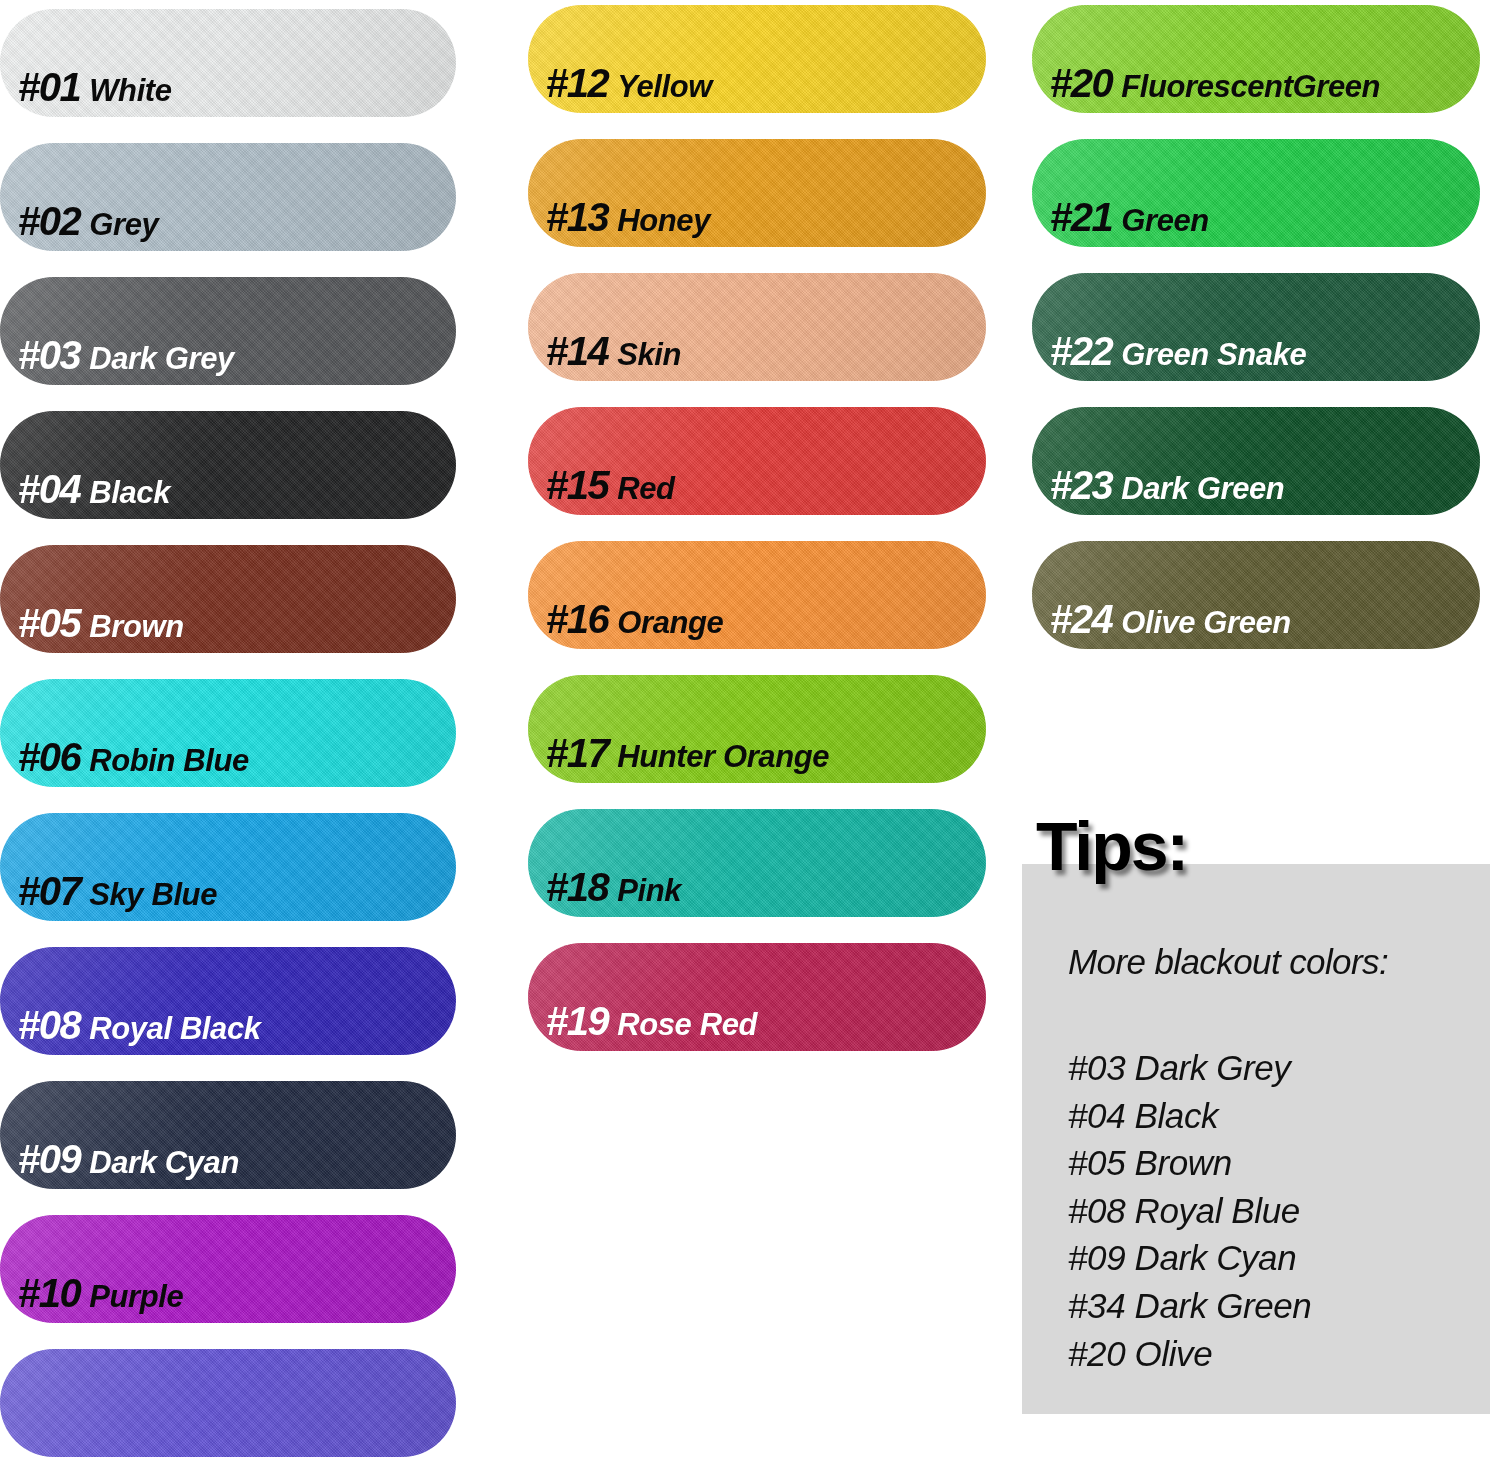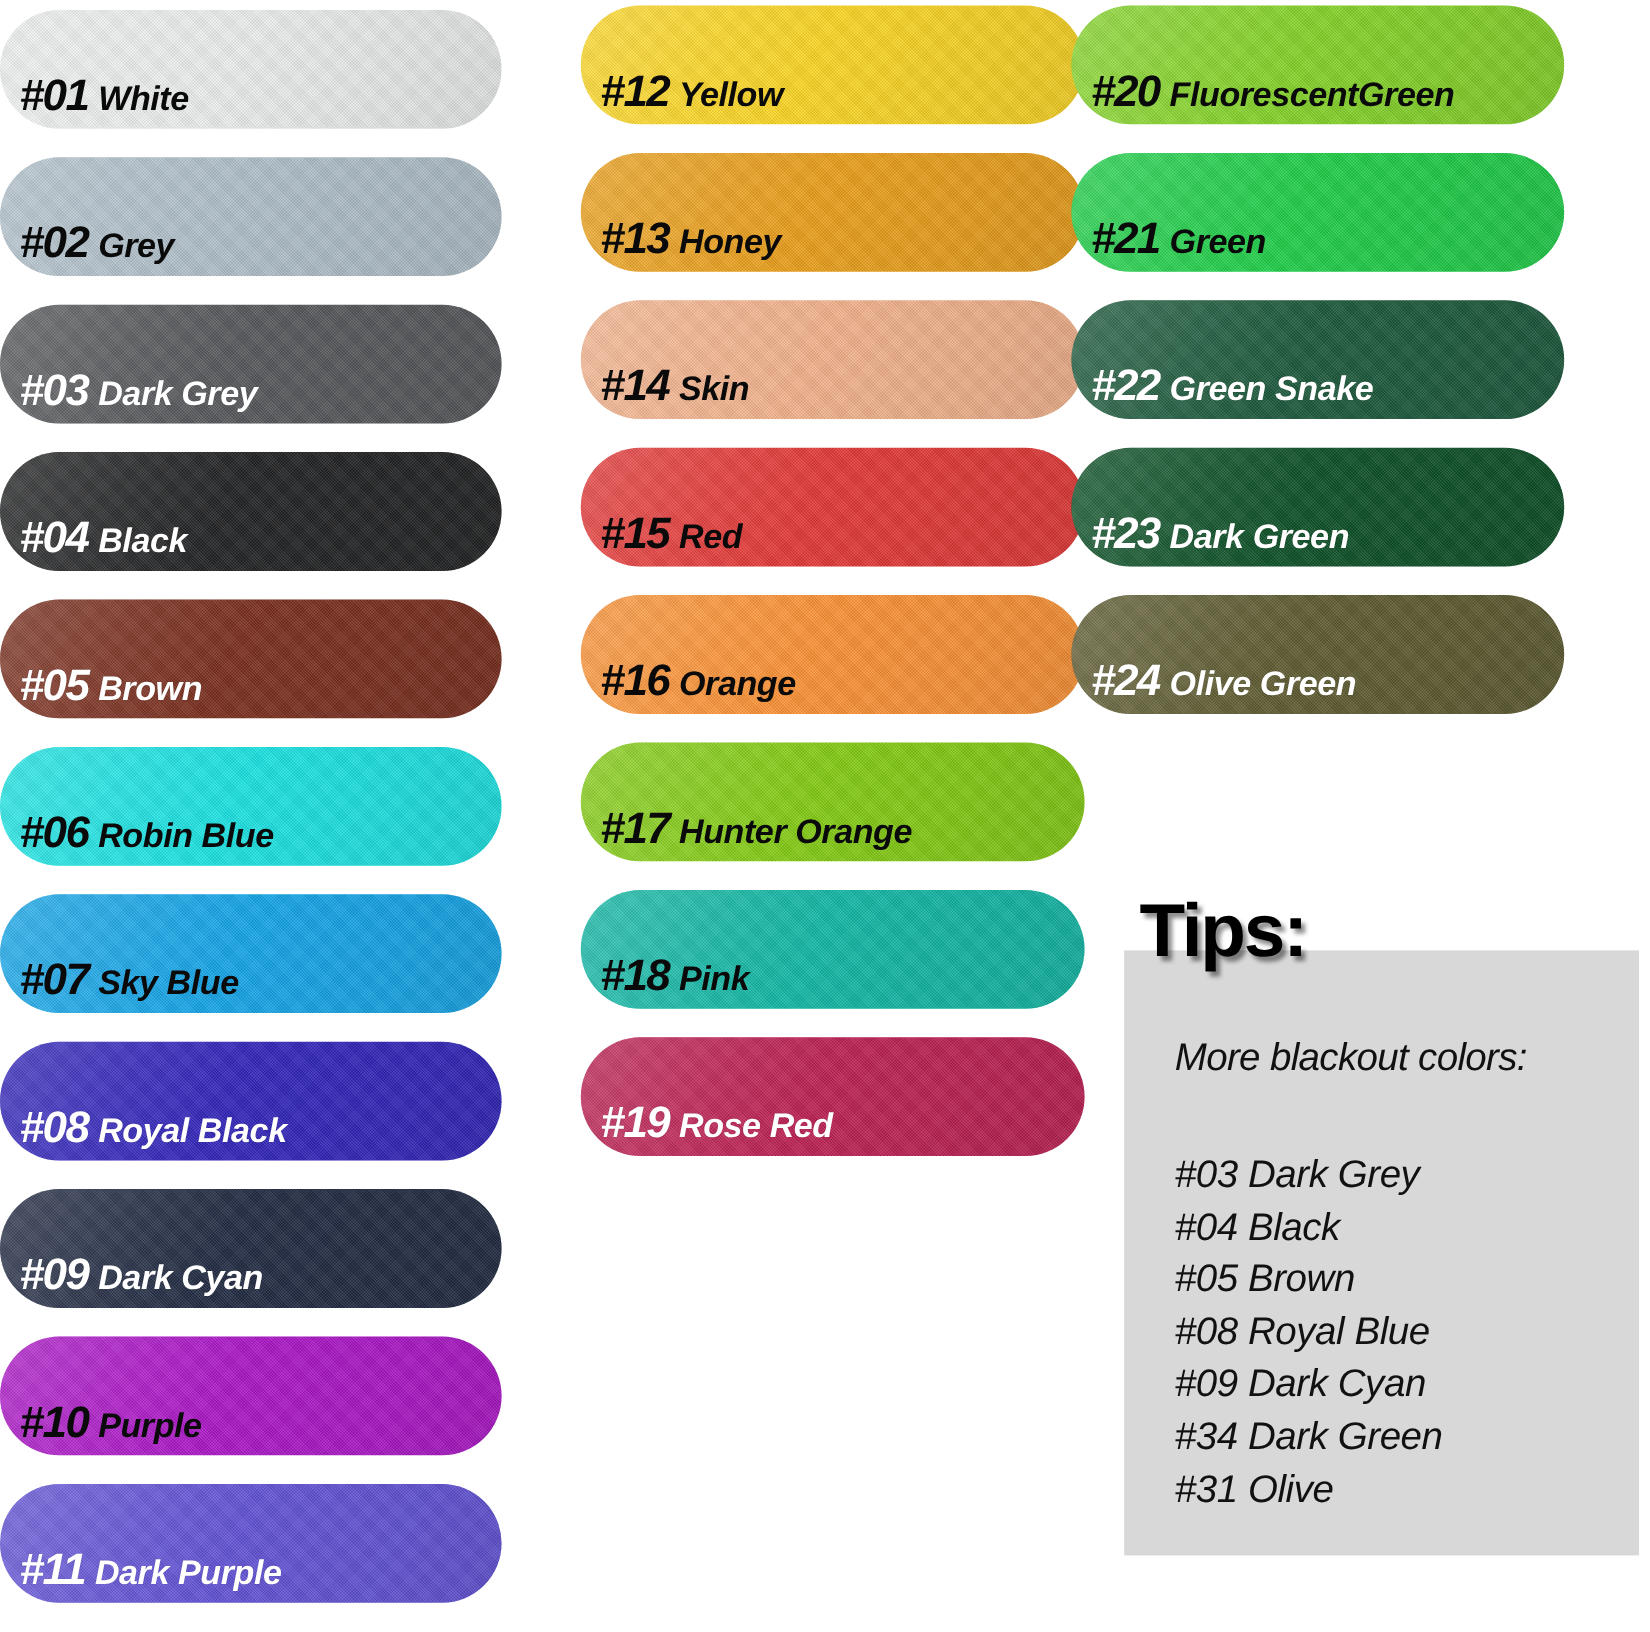--- a/index.html
+++ b/index.html
@@ -23,21 +23,21 @@
 
   
   .col {
     position: absolute;
     top: 0;
     display: flex;
     flex-direction: column;
   }
   .col-1 { left: 0px;    width: 456px; padding-top: 9px; }
   .col-2 { left: 528px;  width: 458px; padding-top: 5px; }
-  .col-3 { left: 974px; width: 448px; padding-top: 5px; }
+  .col-3 { left: 1032px; width: 448px; padding-top: 5px; }
 
   .swatch {
     position: relative;
     height: 108px;
     border-radius: 54px;
     margin-bottom: 26px;
     display: flex;
     align-items: flex-end;
     overflow: hidden;
     flex: 0 0 auto;
@@ -202,21 +202,20 @@
         <div class="label txt-light"><span class="num">#09</span><span class="nm">Dark Cyan</span></div>
       </div>
       <div class="swatch" style="background: rgb(172, 24, 199);">
         <div class="tex"></div>
         <div class="sheen"></div>
         <div class="label txt-dark"><span class="num">#10</span><span class="nm">Purple</span></div>
       </div>
       <div class="swatch" style="background: rgb(99, 84, 214);">
         <div class="tex"></div>
         <div class="sheen"></div>
-        <div class="label txt-light"><span class="num">#11</span><span class="nm">Dark Purple</span></div>
       </div>
     </div>
   <div class="col col-2">
       <div class="swatch" style="background: rgb(251, 214, 38);">
         <div class="tex"></div>
         <div class="sheen"></div>
         <div class="label txt-dark"><span class="num">#12</span><span class="nm">Yellow</span></div>
       </div>
       <div class="swatch" style="background: rgb(234, 160, 29); text-align: right;">
         <div class="tex"></div>
@@ -286,17 +285,17 @@
     <div class="tips-box" style="background: rgb(216, 216, 216);"></div>
     <div class="tips-title">Tips:</div>
     <div class="tips-sub">More blackout colors:</div>
     <ul class="tips-list">
         <li>#03 Dark Grey</li>
         <li>#04 Black</li>
         <li>#05 Brown</li>
         <li>#08 Royal Blue</li>
         <li>#09 Dark Cyan</li>
         <li>#34 Dark Green</li>
-        <li>#31 Olive</li>
+        <li>#20 Olive</li>
       </ul>
   </div>
 
 </div>
 
 </body></html>

